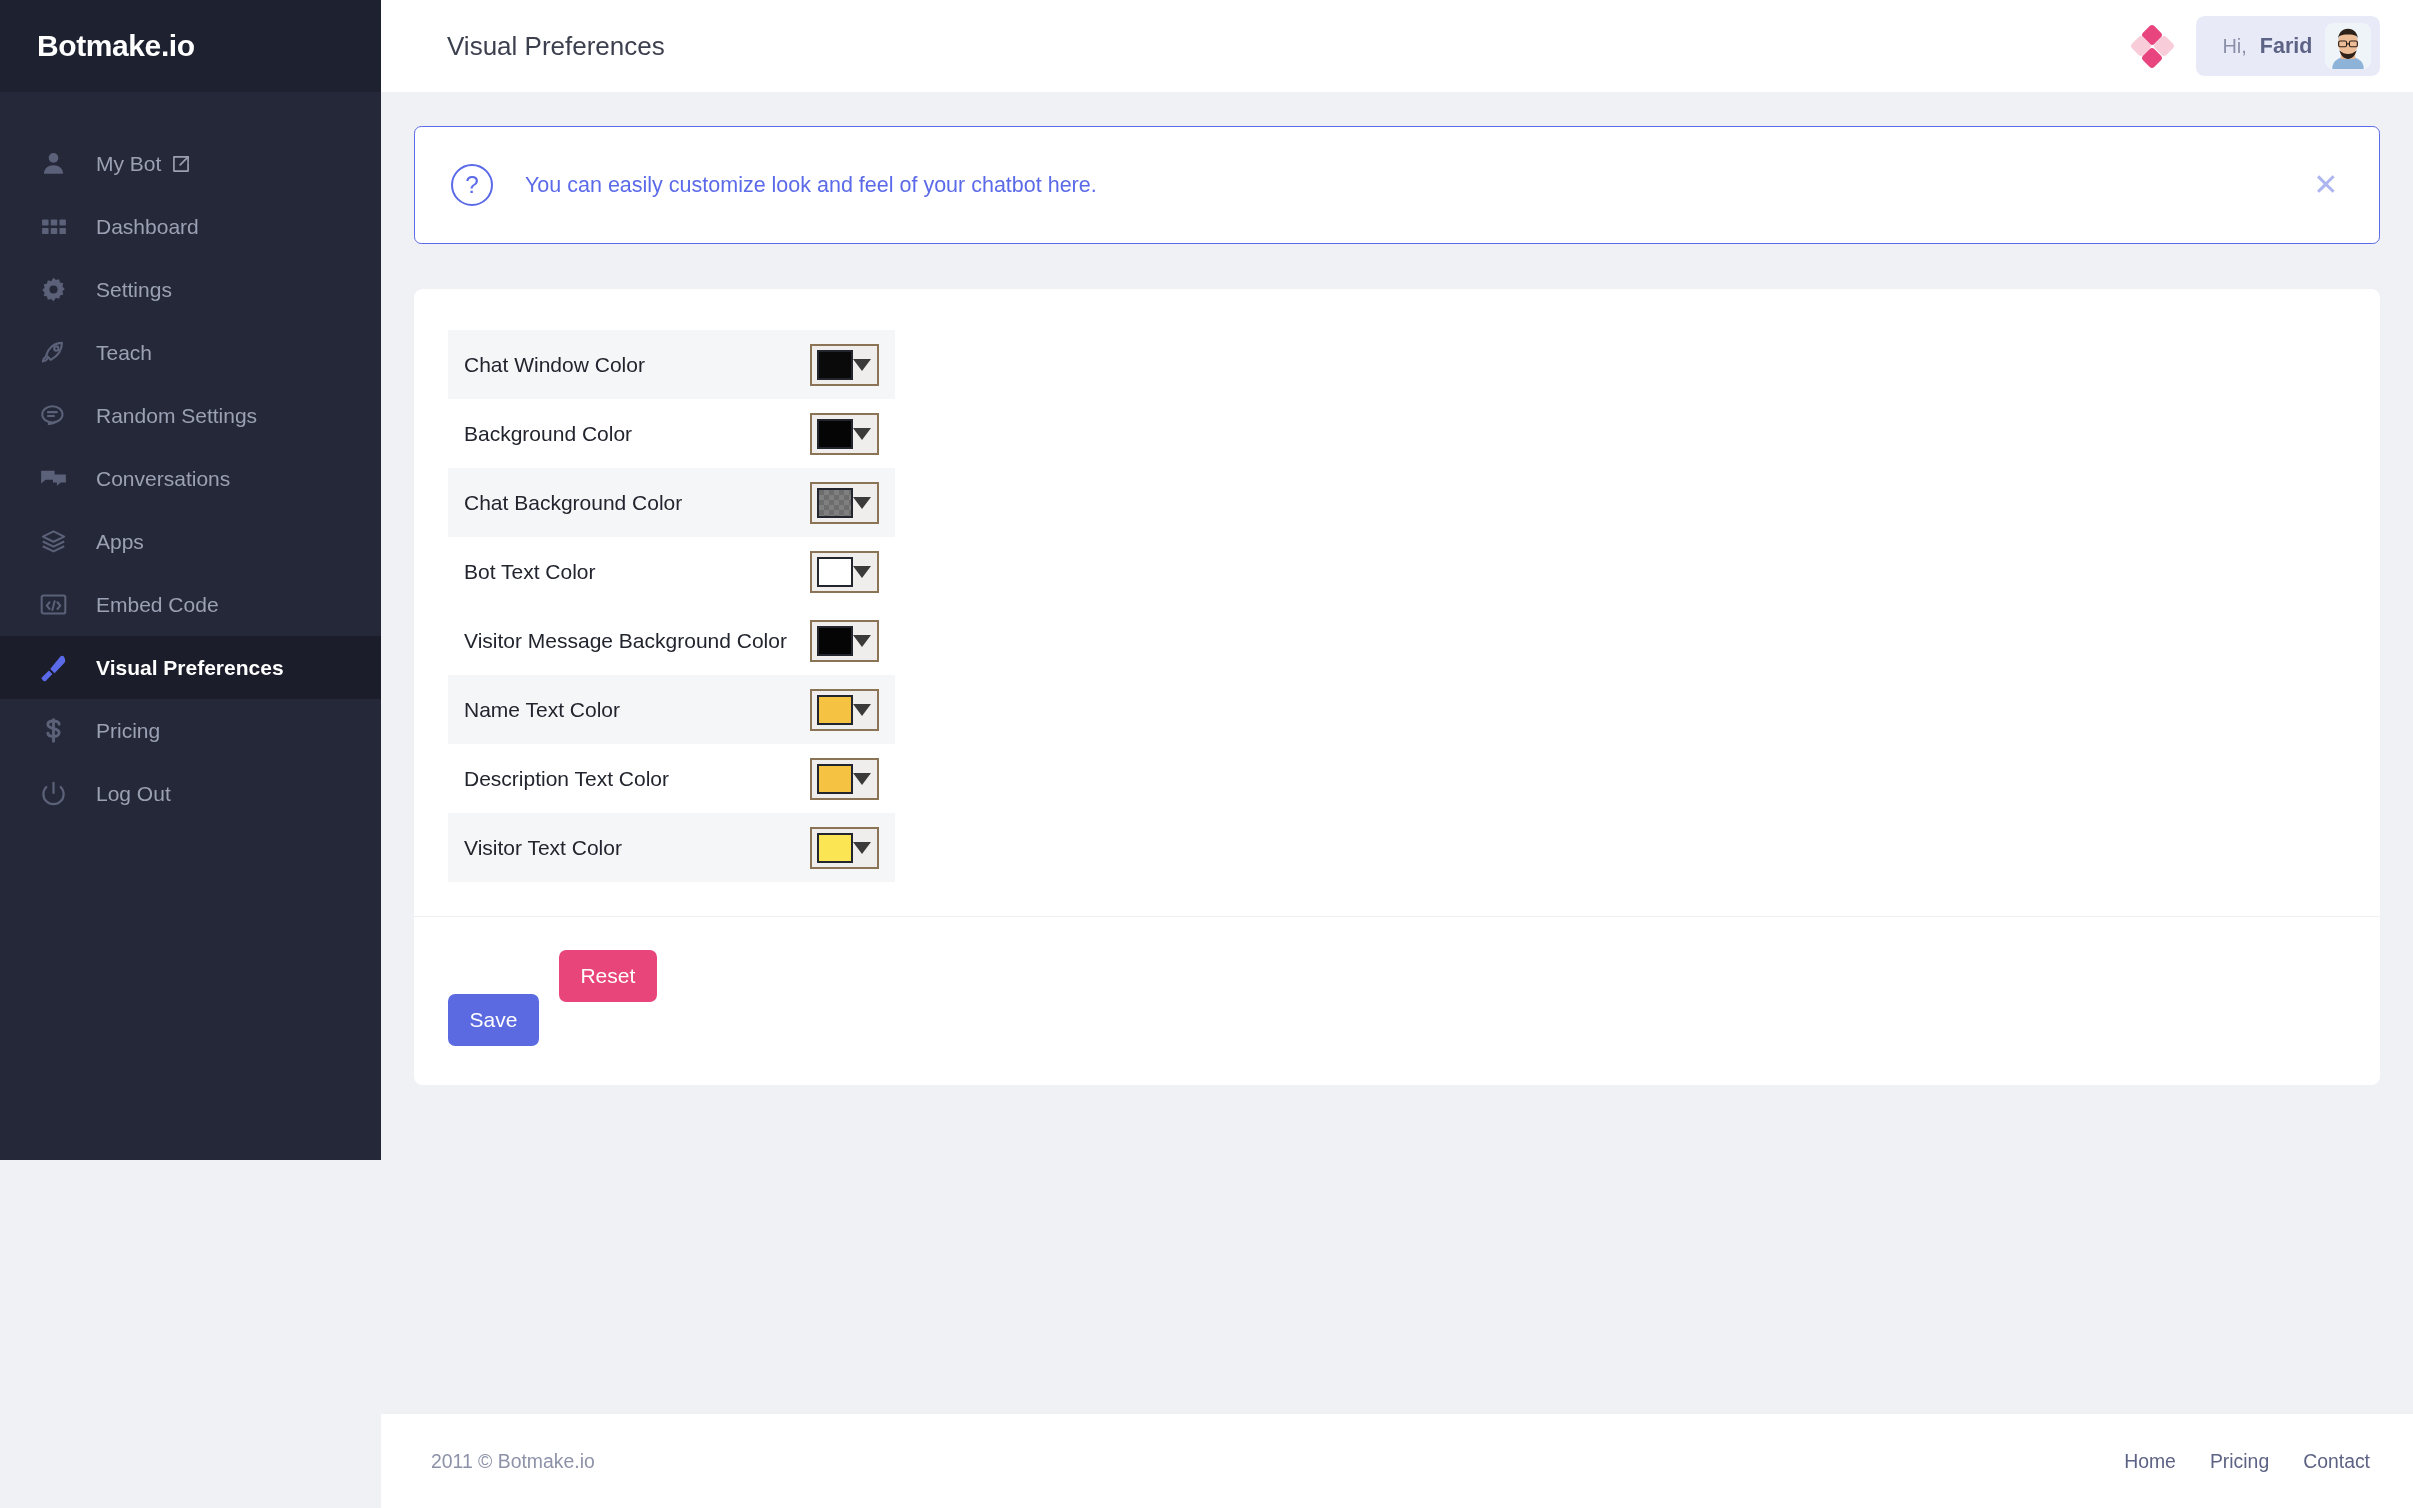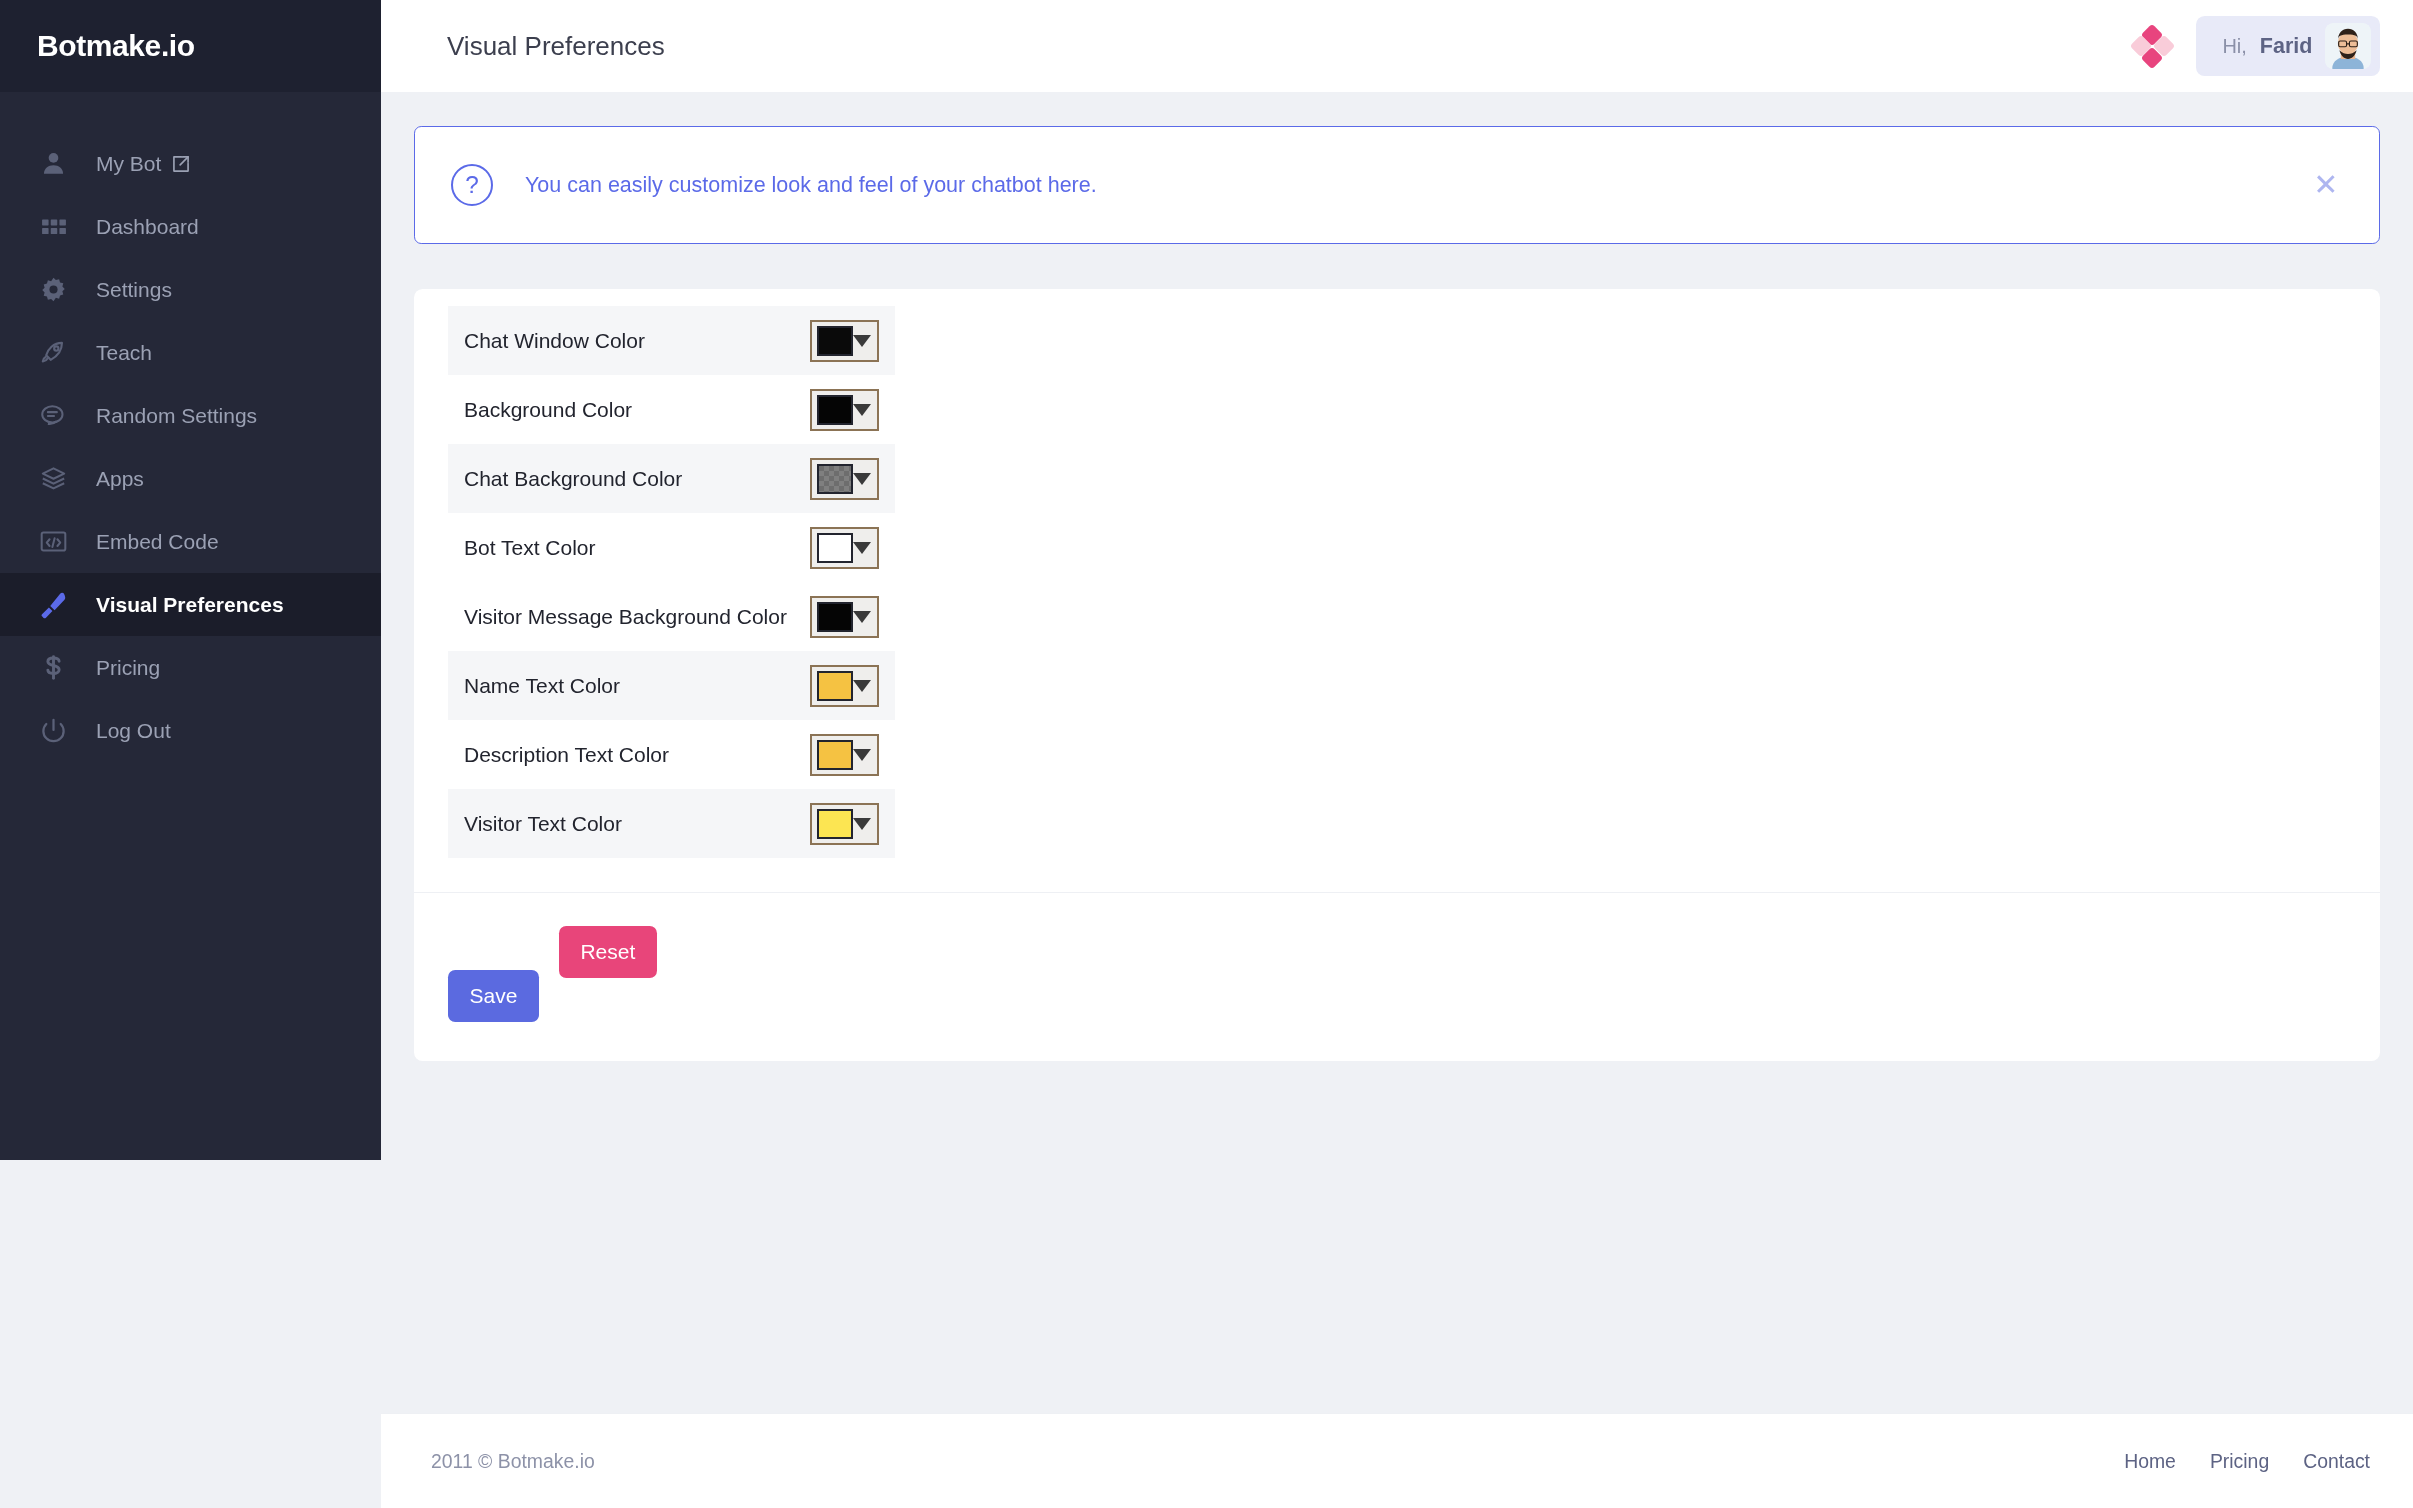--- a/index.html
+++ b/index.html
@@ -113,21 +113,21 @@
   .banner-close {
     margin-left: auto; color: #aeb6f0; font-size: 30px; line-height: 1;
     cursor: pointer; padding: 7.2px 11.5px; font-weight: 300;
   }
 
   
   .card {
     background: #ffffff; border-radius: 8.6px;
     padding: 0;
   }
-  .pref-table { padding: 17px 0 34px 34px; }
+  .pref-table { padding: 41px 0 34px 34px; }
   .pref-row {
     height: 69px;
     display: flex; align-items: center;
     width: 447px;
     padding: 0 16px 0 16px;
   }
   .pref-row.odd { background: #f5f6f8; }
   .pref-label { font-size: 21px; color: #22242e; white-space: nowrap; }
 
   .color-picker {
@@ -235,20 +235,29 @@
         </div>
         <div class="nav-item">
           <span class="nav-icon">
             <svg viewBox="0 0 24 24" width="27" height="27" fill="none" stroke="currentColor" stroke-width="1.8">
               <ellipse cx="11" cy="11" rx="9" ry="7.2"></ellipse>
               <path d="M7 19.5c3 .4 6-.6 7.8-2.3"></path>
               <path d="M7 9h8M7 12.5h5.5" stroke-linecap="round"></path>
             </svg>
           </span>
           <span class="nav-label">Random Settings</span>
+        </div>
+        <div class="nav-item">
+          <span class="nav-icon">
+            <svg viewBox="0 0 24 24" width="27" height="27" fill="currentColor">
+              <path d="M1 5h12v8H5l-4 3.5z"></path>
+              <path d="M11.5 8.5H23v7h-4.5l-3.5 3v-3h-3.5z"></path>
+            </svg>
+          </span>
+          <span class="nav-label">Conversations</span>
         </div>
         <div class="nav-item">
           <span class="nav-icon">
             <svg viewBox="0 0 24 24" width="27" height="27" fill="none" stroke="currentColor" stroke-width="1.8" stroke-linejoin="round">
               <path d="M12 3l9.5 4.6L12 12.2 2.5 7.6z"></path>
               <path d="M2.5 12L12 16.6 21.5 12"></path>
               <path d="M2.5 16.2L12 20.8l9.5-4.6"></path>
             </svg>
           </span>
           <span class="nav-label">Apps</span>

